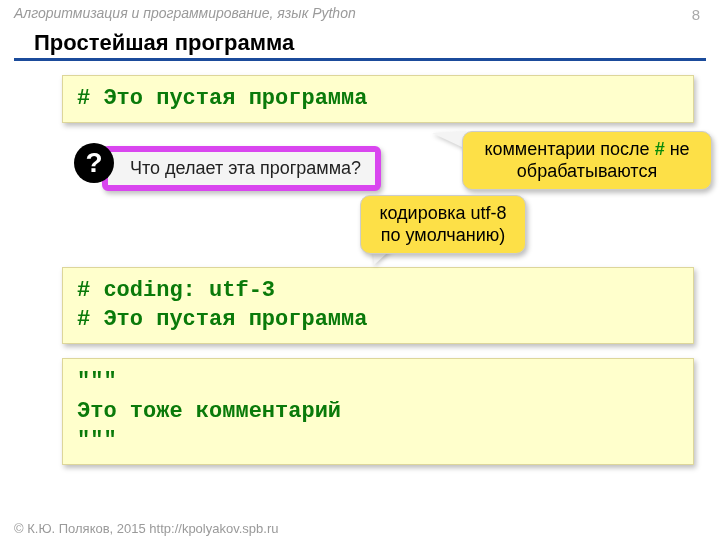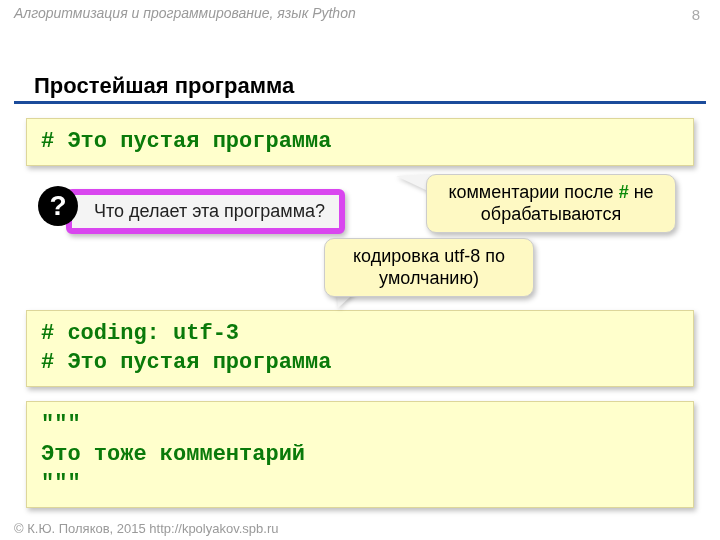--- a/index.html
+++ b/index.html
@@ -30,25 +30,25 @@
   .title-row {
     padding: 4px 20px 2px 20px;
     border-bottom: 3px solid #1b4b9b;
     margin: 0 14px 14px 14px;
   }
   .title-row h1 {
     font-size: 22px;
     font-weight: bold;
     color: #000;
     font-family: Arial, sans-serif;
-    margin-top: 43px;
   }
   .content {
     padding: 0 26px;
     position: relative;
+    margin-left: 36px;
   }
   .codebox {
     background: #ffffcc;
     border: 1px solid #ddd69a;
     box-shadow: 2px 3px 5px rgba(0,0,0,0.25);
     padding: 8px 14px;
     font-family: "Courier New", monospace;
     font-size: 22px;
     font-weight: bold;
     color: #0a7a0a;
@@ -85,21 +85,21 @@
     border: 6px solid #d946ef;
     border-radius: 6px;
     box-shadow: 2px 3px 5px rgba(0,0,0,0.25);
     padding: 6px 14px 6px 22px;
     font-size: 18px;
     color: #222;
     z-index: 2;
   }
   .callout {
     position: absolute;
-    background: #fef9c3;
+    background: #fde047;
     border: 1px solid #ccc;
     border-radius: 10px;
     box-shadow: 2px 3px 5px rgba(0,0,0,0.25);
     padding: 6px 14px;
     font-size: 18px;
     line-height: 1.25;
     z-index: 2;
   }
   .callout .hash { color: #0a8a0a; font-weight: bold; }
   .callout-tail {
@@ -108,21 +108,21 @@
     z-index: 1;
   }
   .c1 { left: 400px; top: -6px; width: 250px; text-align: center; }
   .c1-tail {
     left: 370px; top: -6px;
     border-right: 34px solid #f4f4f4;
     border-top: 2px solid transparent;
     border-bottom: 16px solid transparent;
     filter: drop-shadow(1px 2px 2px rgba(0,0,0,0.2));
   }
-  .c2 { left: 298px; top: 58px; width: 210px; text-align: center; }
+  .c2 { left: 298px; top: 58px; width: 166px; text-align: center; }
   .c2-tail {
     left: 310px; top: 108px;
     border-top: 20px solid #f4f4f4;
     border-left: 2px solid transparent;
     border-right: 22px solid transparent;
     filter: drop-shadow(1px 2px 2px rgba(0,0,0,0.2));
   }
   .footer {
     position: absolute;
     bottom: 0; left: 0; right: 0;

